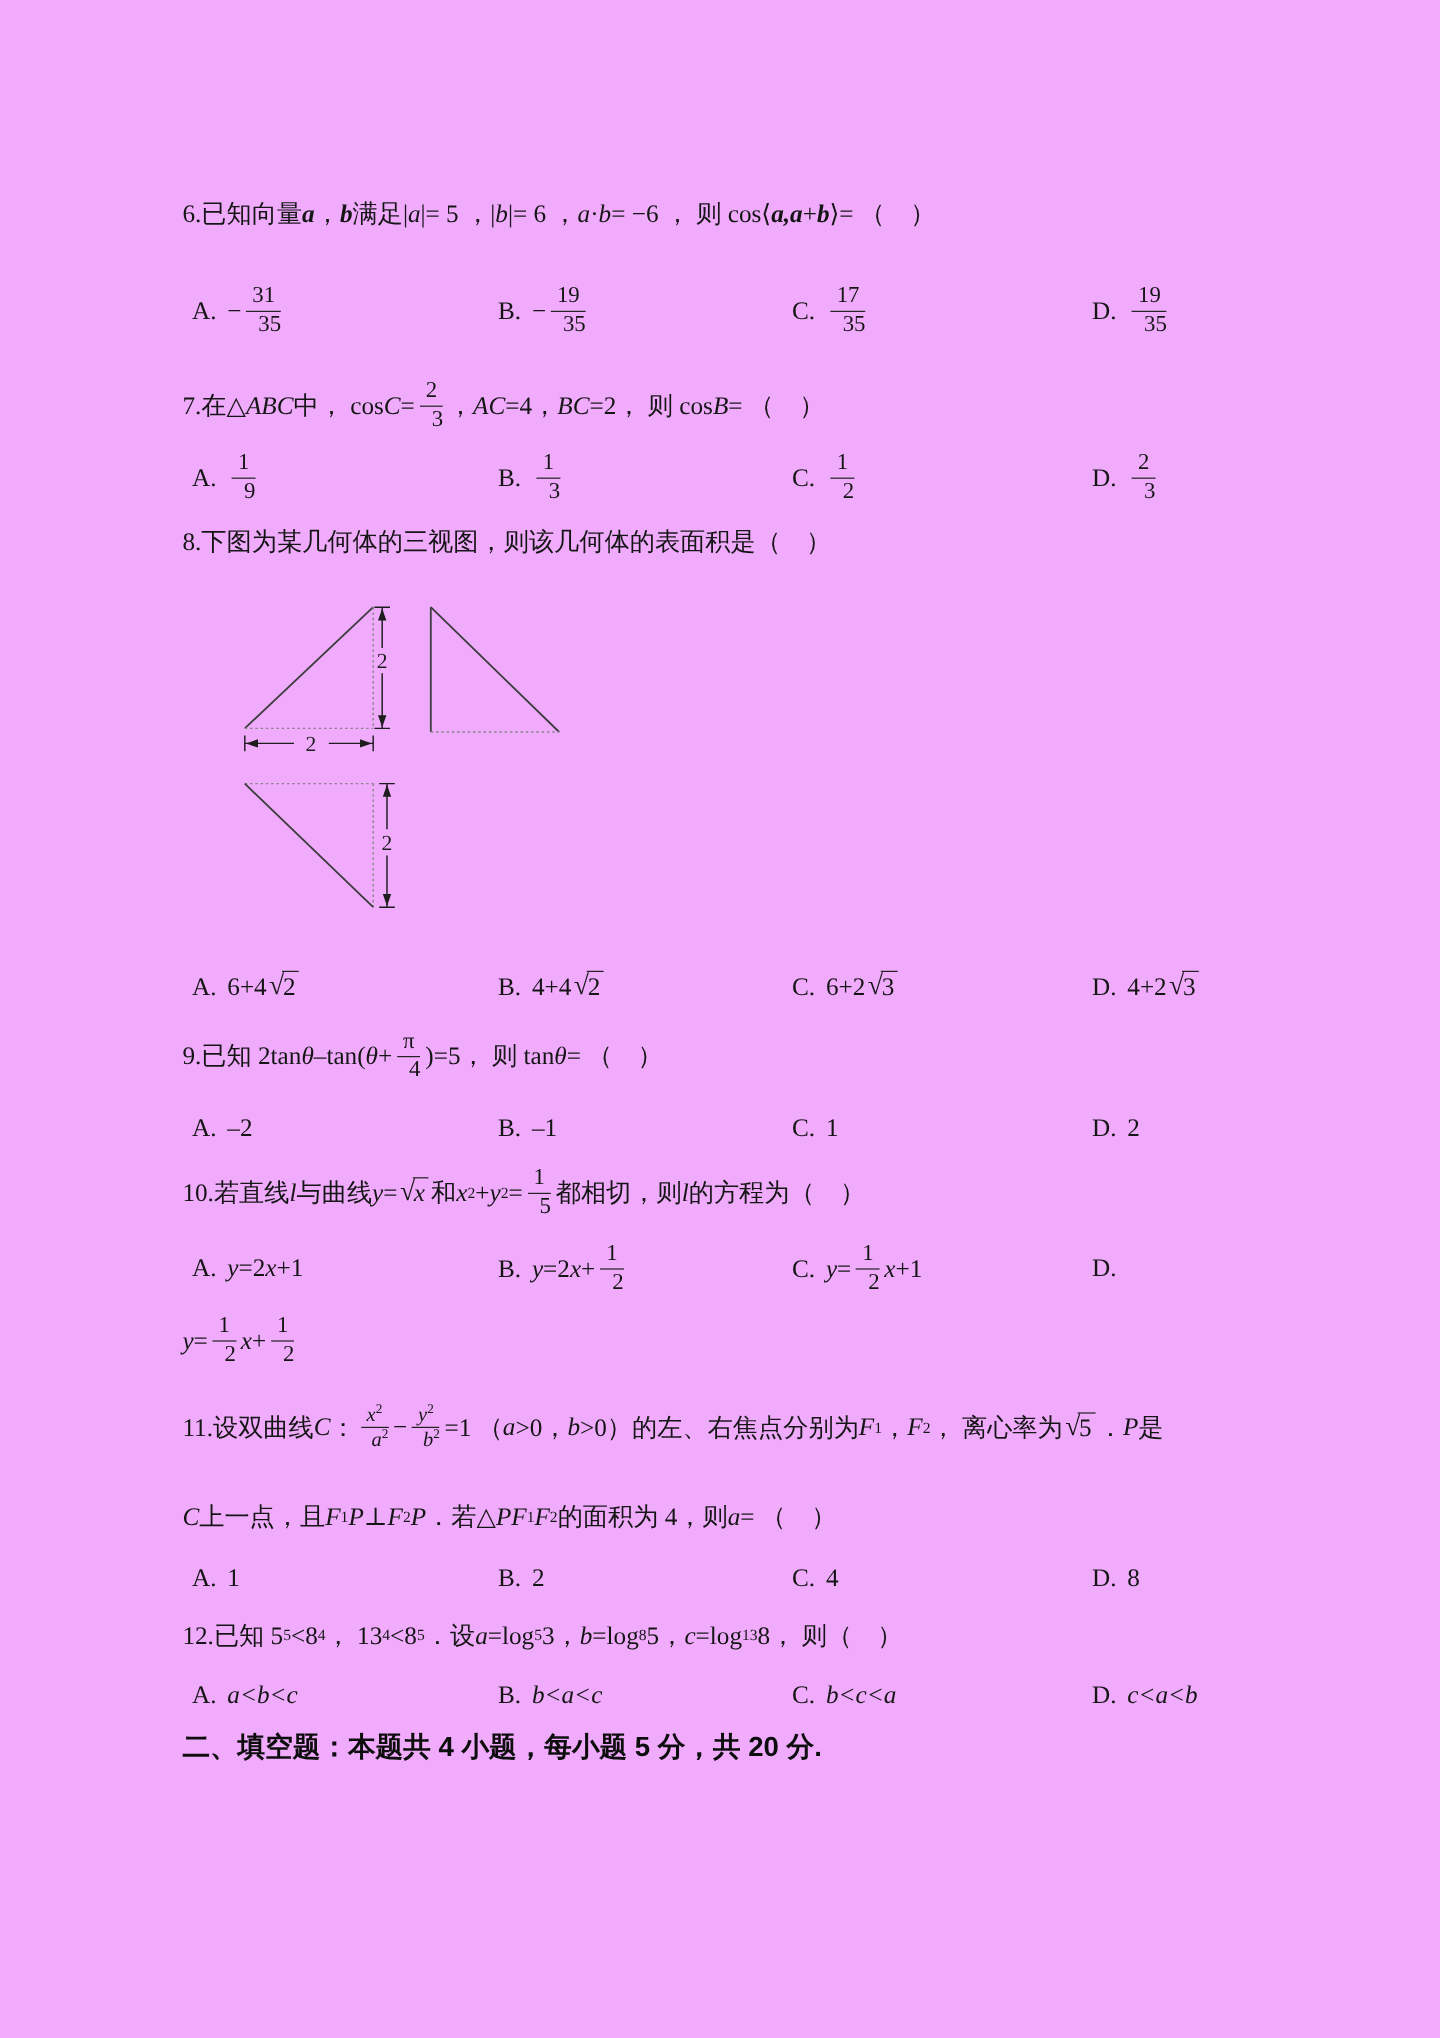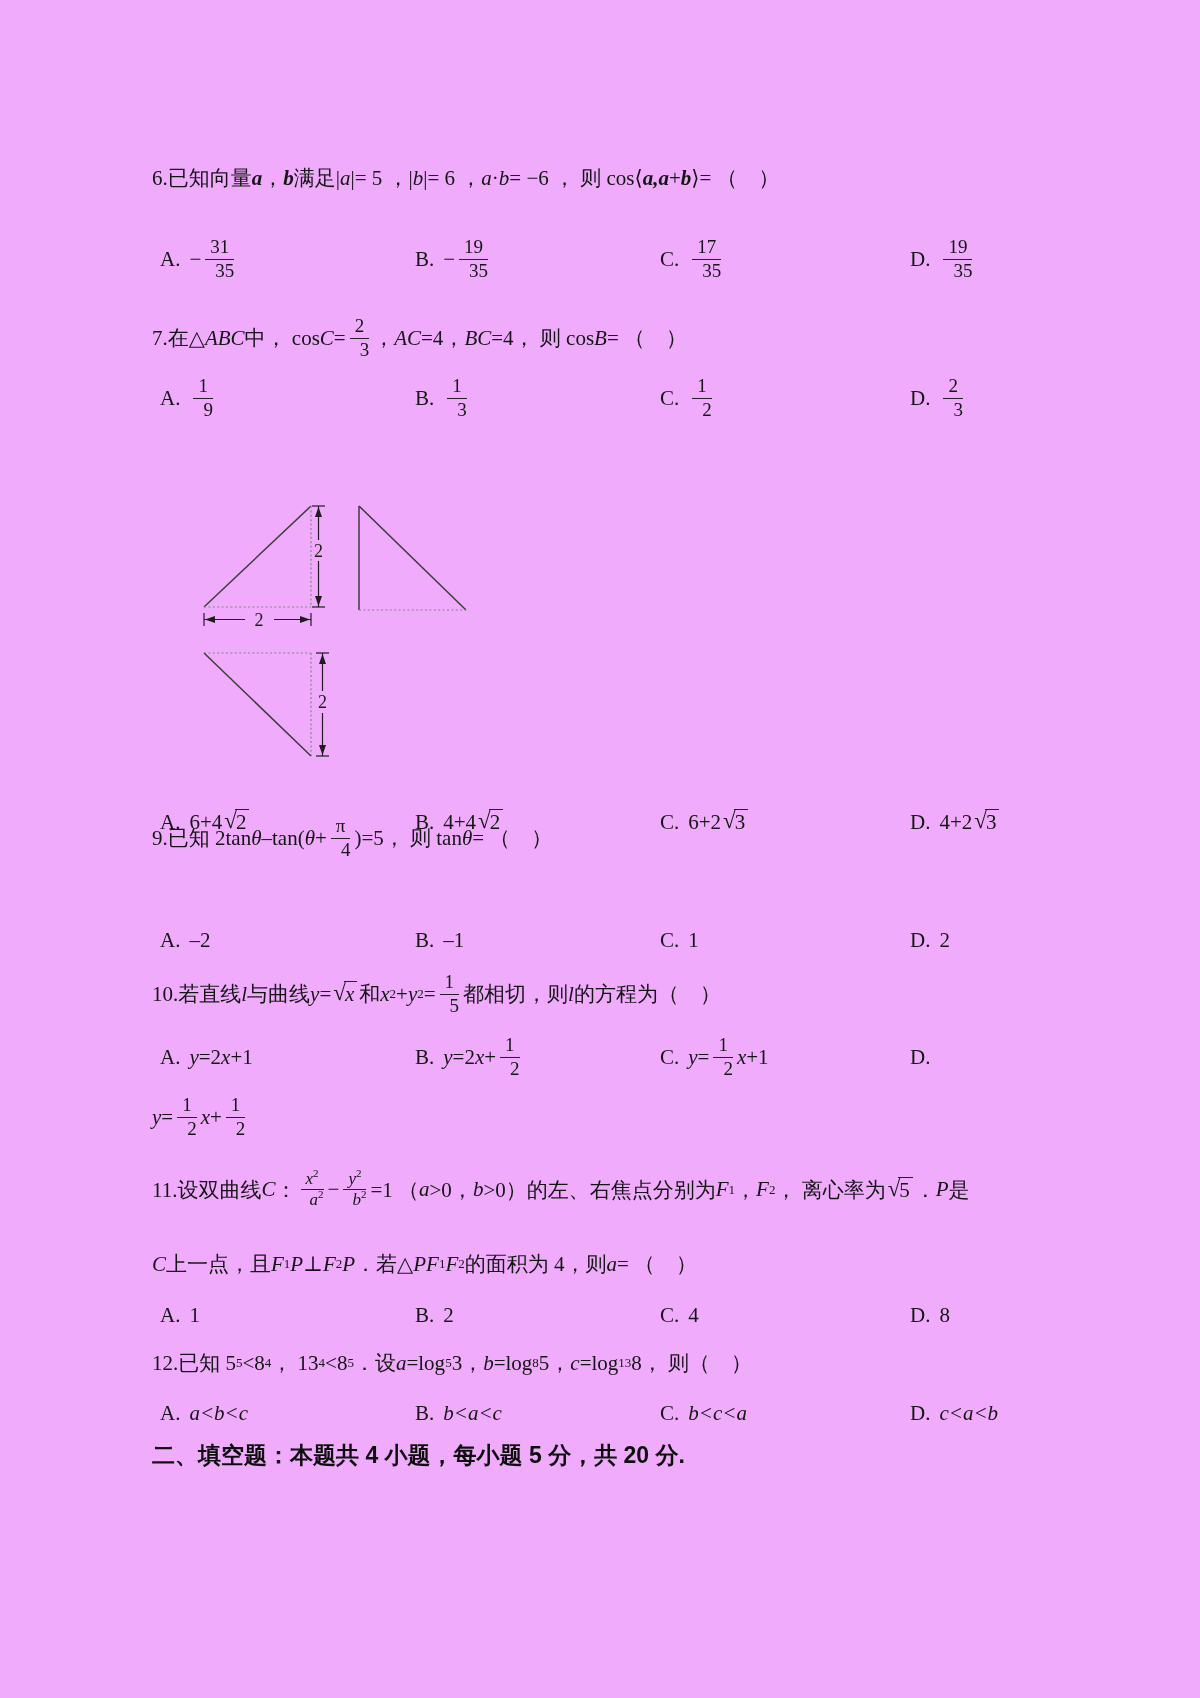--- a/index.html
+++ b/index.html
@@ -98,21 +98,21 @@
       <span class="i">C</span>
       <span>=</span>
       <span class="frac">
         <span class="num">2</span>
         <span class="den">3</span>
       </span>
       <span>， </span>
       <span class="i">AC</span>
       <span>=4， </span>
       <span class="i">BC</span>
-      <span>=4， 则 cos</span>
+      <span>=2， 则 cos</span>
       <span class="i">B</span>
       <span>= （　）</span>
     </div>
   <div class="row optrow" style="top: 398px; height: 0px;">
     <div class="opt col-a">
       <span class="letter">A.</span>
       <span class="frac">
           <span class="num">1</span>
           <span class="den">9</span>
         </span>
@@ -133,20 +133,23 @@
     </div>
     <div class="opt col-d">
       <span class="letter">D.</span>
       <span class="frac">
           <span class="num">2</span>
           <span class="den">3</span>
         </span>
     </div>
   </div>
 
+  <div class="row stem" style="top:437px">
+      <span>8.下图为某几何体的三视图，则该几何体的表面积是（　）</span>
+    </div>
 
   <svg class="diagram" width="300" height="272" viewBox="0 0 300 272">
 
     <g>
       <line class="solid" x1="19" y1="112" x2="126" y2="11"></line>
       <line class="dashed" x1="126" y1="11" x2="126" y2="112"></line>
       <line class="dashed" x1="19" y1="112" x2="126" y2="112"></line>
     </g>
 
     <g>
@@ -220,21 +223,21 @@
     <div class="opt col-d">
       <span class="letter">D.</span>
       <span>4+2</span>
       <span class="sqrt">
           <span class="rsign">√</span>
           <span class="rad">3</span>
         </span>
     </div>
   </div>
 
-  <div class="row stem" style="top:816px">
+  <div class="row stem" style="top:858px">
       <span>9.已知 2tan</span>
       <span class="i">θ</span>
       <span>–tan(</span>
       <span class="i">θ</span>
       <span>+</span>
       <span class="frac">
         <span class="num">π</span>
         <span class="den">4</span>
       </span>
       <span>)=5， 则 tan</span>

